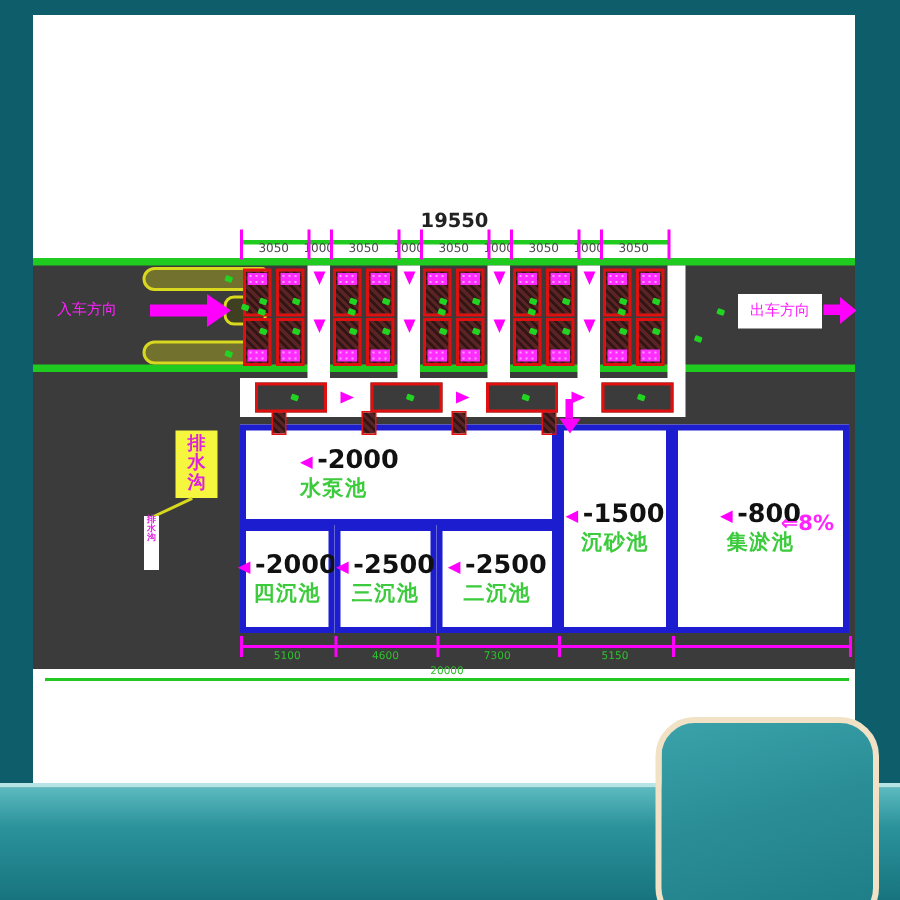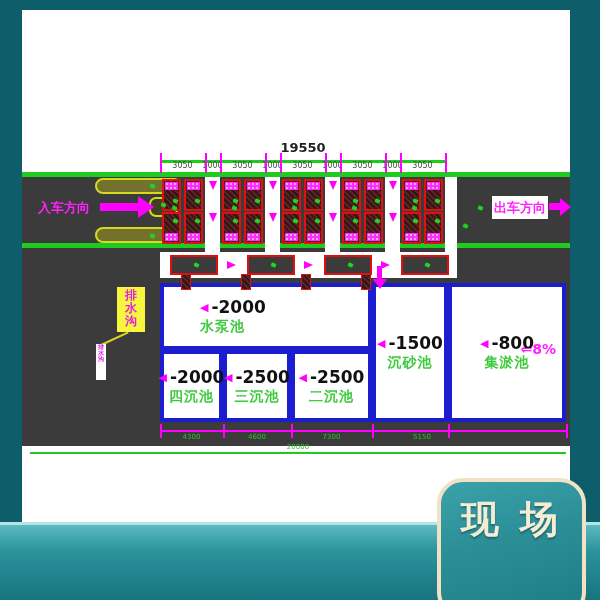--- a/index.html
+++ b/index.html
@@ -28,21 +28,21 @@
   .corr{left:160px;top:252px;width:295px;height:26px;background:#ffffff;}
   .crect{position:absolute;top:255px;width:48px;height:20px;box-sizing:border-box;border:2px solid #e01010;background:#3b3b3b;}
   .arrowR{position:absolute;width:0;height:0;border-top:4px solid transparent;border-bottom:4px solid transparent;border-left:9px solid #ff00ff;}
   .feed{position:absolute;top:274px;width:10px;height:16px;box-sizing:border-box;border:1px solid #e01010;
         background:repeating-linear-gradient(45deg,#5a2424 0 2px,#331515 2px 4px);z-index:8;}
   .mshaft{background:#ff00ff;z-index:8;}
   .mheadD{width:0;height:0;border-left:7px solid transparent;border-right:7px solid transparent;border-top:10px solid #ff00ff;z-index:8;}
 
   .island{background:#72722e;border:2px solid #d8d81e;border-radius:10px 4px 4px 10px;box-sizing:border-box;}
   .mbox{left:149px;top:197px;width:29px;height:20px;background:#3f3f22;border:2px solid #d8d81e;border-radius:7px;box-sizing:border-box;}
-  .dirlabel{font-size:13px;font-weight:bold;color:#ff22ff;white-space:nowrap;}
+  .dirlabel{font-size:10px;font-weight:normal;color:#ff22ff;white-space:nowrap;}
   .exitbox{left:492px;top:196px;width:56px;height:23px;background:#ffffff;text-align:center;line-height:23px;}
 
   .pool{position:absolute;box-sizing:border-box;border:4px solid #1d1dd0;background:#ffffff;
         display:flex;flex-direction:column;justify-content:center;align-items:center;gap:1px;z-index:5;}
   .pline{display:flex;align-items:center;gap:3px;font-size:17px;font-weight:bold;color:#111;line-height:19px;}
   .tri{color:#ff00ff;font-size:11px;}
   .pname{font-size:14px;font-weight:bold;color:#3ccb3c;letter-spacing:1px;line-height:17px;}
   .pool-pump{left:160px;top:283px;width:212px;height:67px;align-items:flex-start;padding-left:36px;}
   .pool-four{left:160px;top:350px;width:63px;height:72px;}
   .pool-three{left:223px;top:350px;width:68px;height:72px;}
@@ -291,36 +291,35 @@
       </div>
       <div class="arrowR" style="left: 227px; top: 261px;"></div>
       <div class="arrowR" style="left: 304px; top: 261px;"></div>
       <div class="arrowR" style="left: 381px; top: 261px;"></div>
       <div class="feed" style="left: 181px;"></div>
       <div class="feed" style="left: 241px;"></div>
       <div class="feed" style="left: 301px;"></div>
       <div class="feed" style="left: 361px;"></div>
       <div class="abs mshaft" style="left: 377px; top: 266px; width: 5px; height: 13px; position: absolute;"></div>
       <div class="abs mheadD" style="left: 373px; top: 279px; position: absolute;"></div>
-      <div class="dimlabel" style="left: 160px; width: 63px;">4300</div>
+      <div class="dimlabel" style="left: 160px; width: 63px;">5100</div>
       <div class="dimlabel" style="left: 223px; width: 68px;">4600</div>
       <div class="dimlabel" style="left: 291px; width: 81px;">7300</div>
-      <div class="dimlabel" style="left: 384px; width: 76px; text-align: center;">5150</div>
+      <div class="dimlabel" style="left: 372px; width: 76px; text-align: center;">5150</div>
       <div class="tickM2" style="left: 160px;"></div>
       <div class="tickM2" style="left: 223px;"></div>
       <div class="tickM2" style="left: 291px;"></div>
       <div class="tickM2" style="left: 372px;"></div>
       <div class="tickM2" style="left: 448px;"></div>
       <div class="tickM2" style="left: 566px;"></div>
       <div class="gdot" style="left: 127px; top: 204px;"></div>
       <div class="gdot" style="left: 150px; top: 184px;"></div>
       <div class="gdot" style="left: 150px; top: 234px;"></div>
       <div class="gdot" style="left: 161px; top: 203px;"></div>
       <div class="gdot" style="left: 478px; top: 206px;"></div>
       <div class="gdot" style="left: 463px; top: 224px;"></div>
     </div>
 
   <div class="abs fbar"></div>
 
   <div class="abs badge">
-    <div class="bline">现 场</div>
   </div>
 </div>
 
 </body></html>

